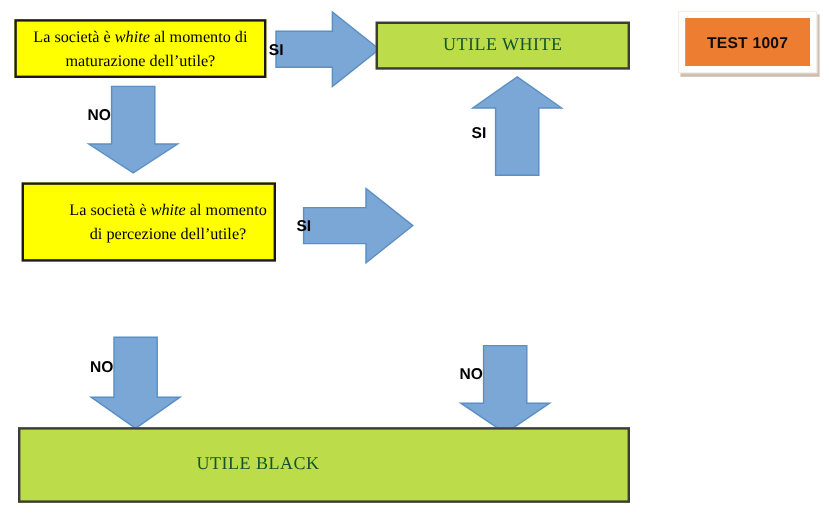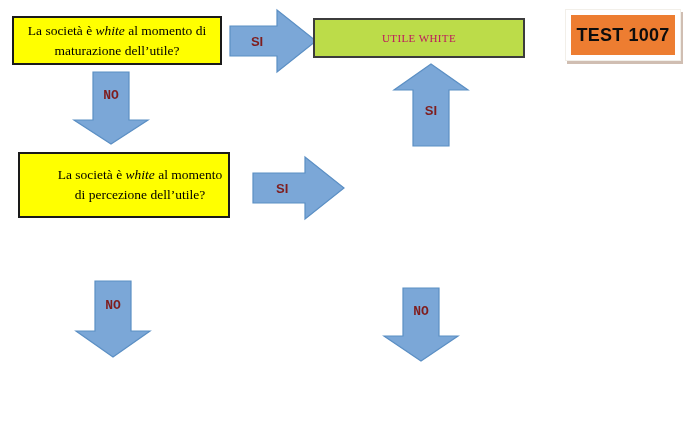--- a/index.html
+++ b/index.html
@@ -37,23 +37,23 @@
     padding: 2px 4px;
   }
   .decision .it {
     font-style: italic;
   }
 
   
   .terminal {
     background: #bcdc49;
     border: 2px solid #3c3c3c;
-    color: #be185d;
+    color: #14532d;
     font-family: "Liberation Serif", serif;
-    font-size: 11px;
+    font-size: 15px;
     letter-spacing: 0.4px;
   }
   .terminal.black-out {
     justify-content: center;
     padding-right: 110px;
   }
 
   
   .orange-frame {
     position: absolute;
@@ -67,47 +67,47 @@
     width: 100%;
     height: 100%;
     box-sizing: border-box;
     background: #ed7d31;
     display: flex;
     align-items: center;
     justify-content: center;
     color: #0d0d0d;
     font-family: "Liberation Sans", sans-serif;
     font-weight: bold;
-    font-size: 18px;
+    font-size: 13px;
     letter-spacing: 0.2px;
   }
 
   
   .arrow {
     position: absolute;
     box-sizing: border-box;
   }
   .arrow svg {
     display: block;
     width: 100%;
     height: 100%;
     overflow: visible;
   }
   .arrow .arrow-label {
     position: absolute;
     left: 0;
     right: 0;
-    text-align: center;
+    text-align: left;
     font-family: "Liberation Sans", sans-serif;
     font-weight: bold;
     font-size: 13px;
-    color: #7f1d1d;
+    color: #000000;
     pointer-events: none;
   }
-  .arrow.down .arrow-label { top: 22%; font-family: Liberation Mono, monospace; }
+  .arrow.down .arrow-label { top: 22%; }
   .arrow.up   .arrow-label { top: 48%; }
   .arrow.right .arrow-label {
     top: 50%;
     transform: translateY(-50%);
     left: -6px;
     right: 30%;
   }
 </style>
 </head>
 <body>
@@ -174,14 +174,17 @@
     <span class="arrow-label">NO</span>
   </div>
 
   <div class="arrow down" style="left:383px; top:288px; width:76px; height:73px;">
     <svg viewBox="0 0 76 73" preserveAspectRatio="none">
       <polygon points="20,0 56,0 56,48 75,48 38,73 1,48 20,48" fill="#7ba7d7" stroke="#5b8fc4" stroke-width="1.2"></polygon>
     </svg>
     <span class="arrow-label">NO</span>
   </div>
 
+  <div class="node terminal black-out" style="left:15px; top:356px; width:510px; height:63px;">
+    <span>UTILE BLACK</span>
+  </div>
 
 </div>
 
 </body></html>

